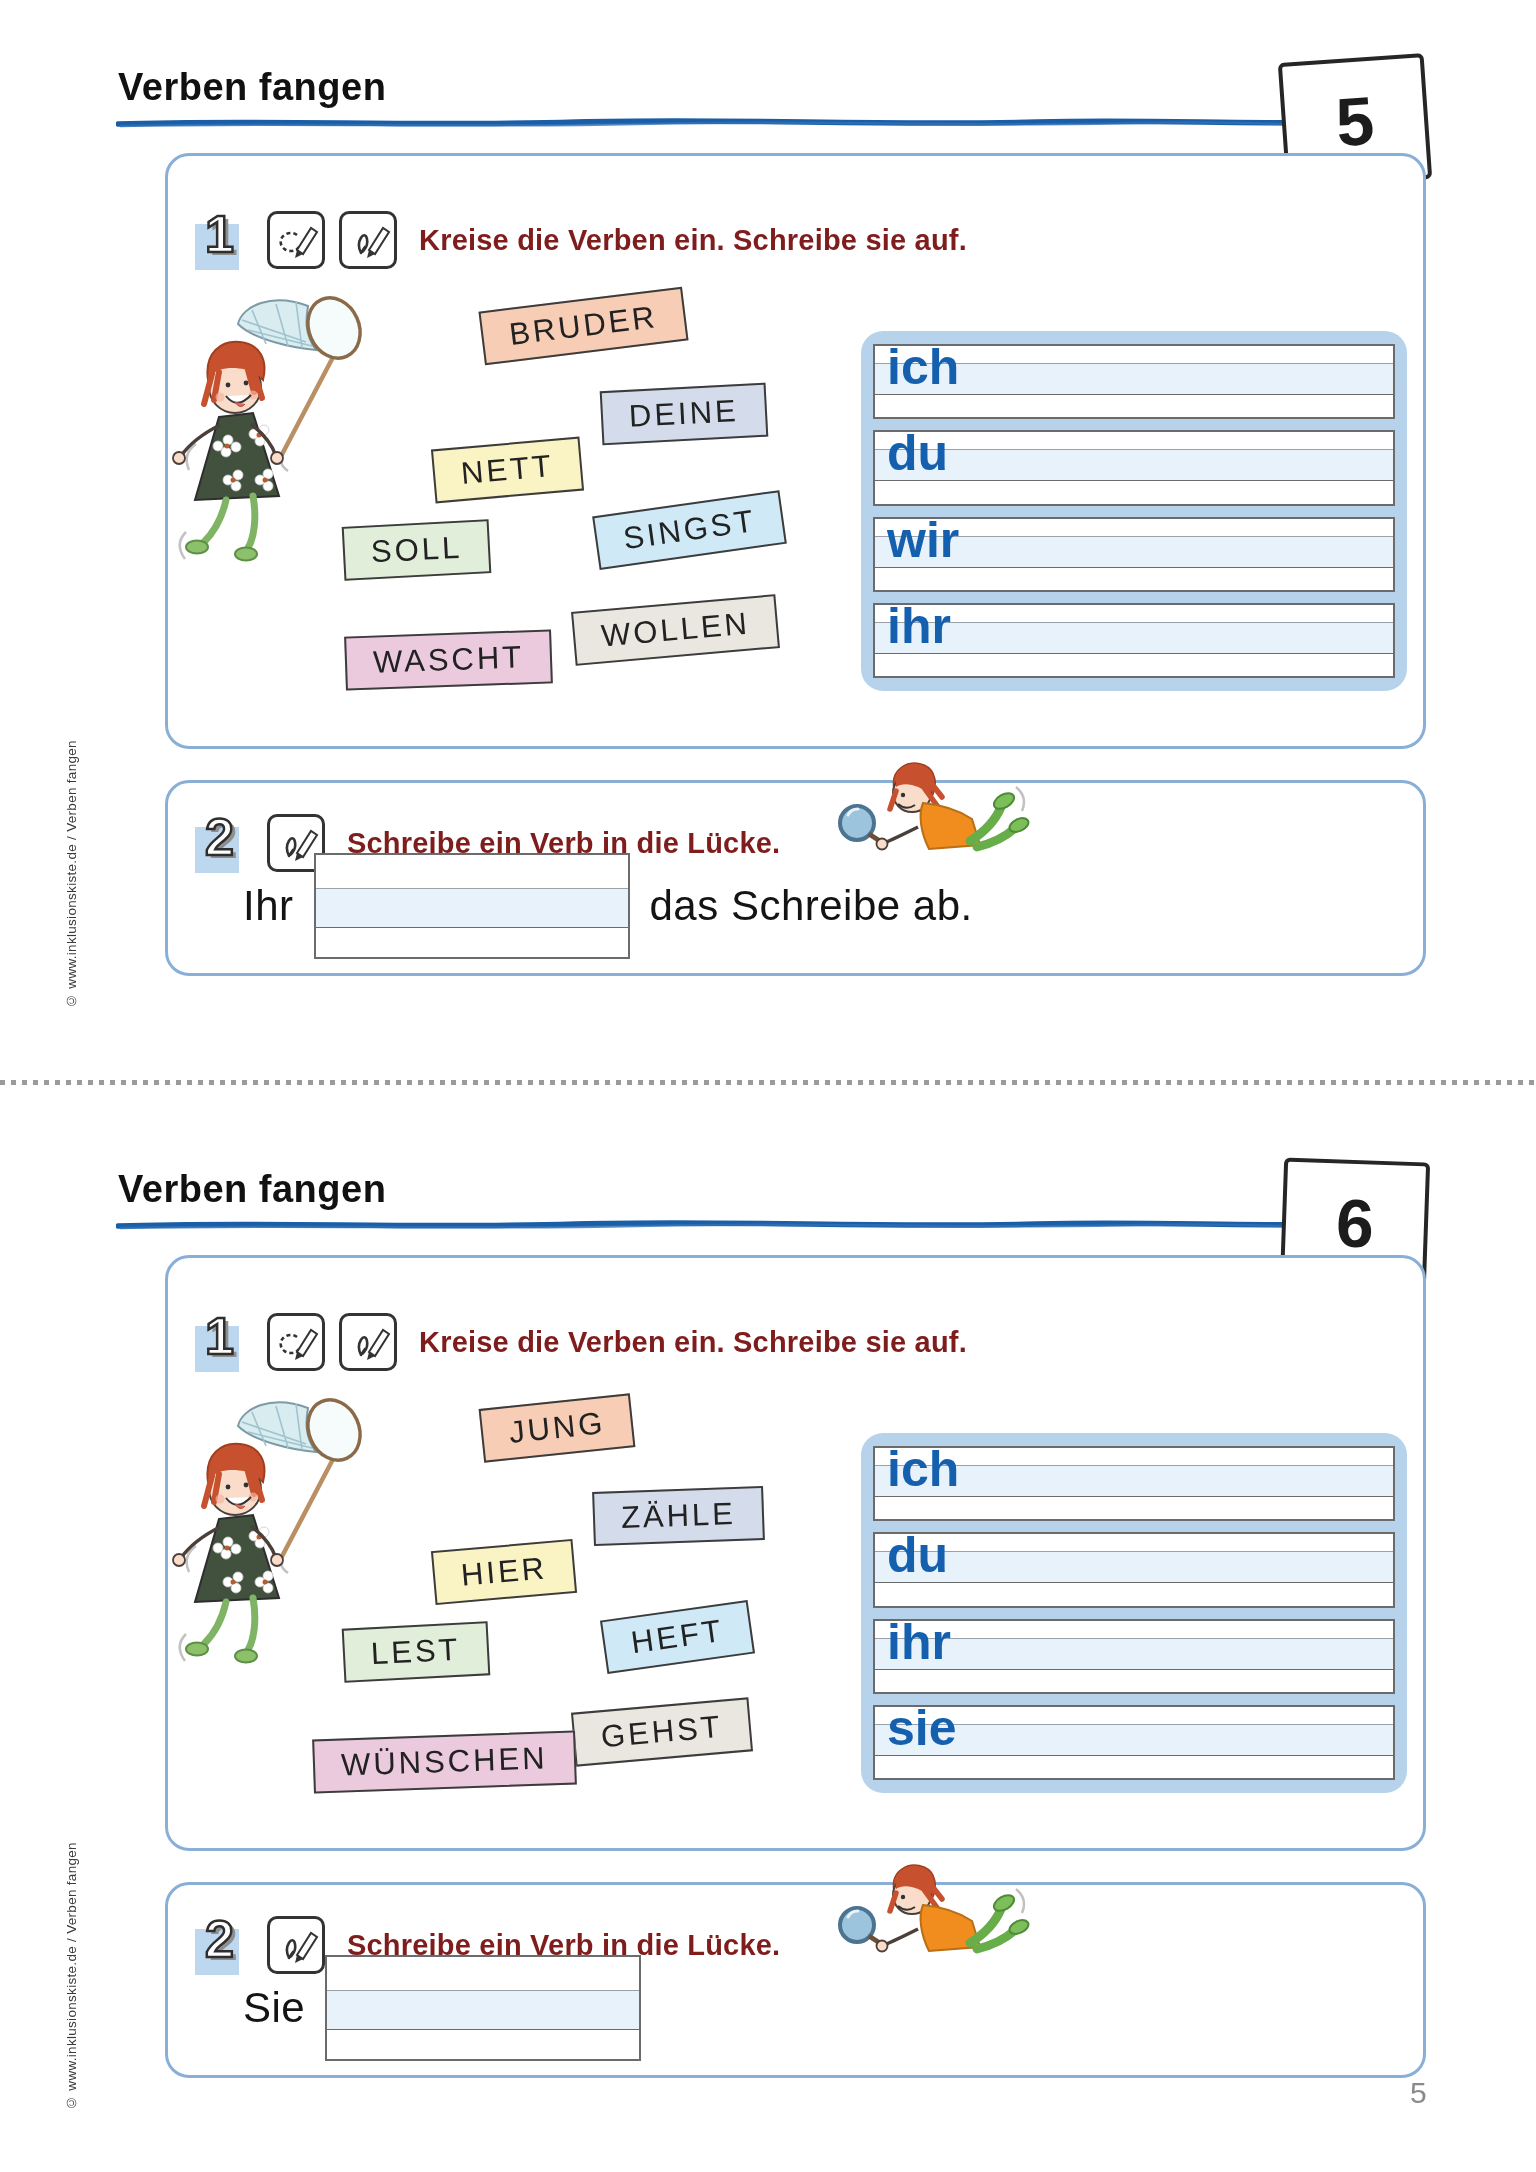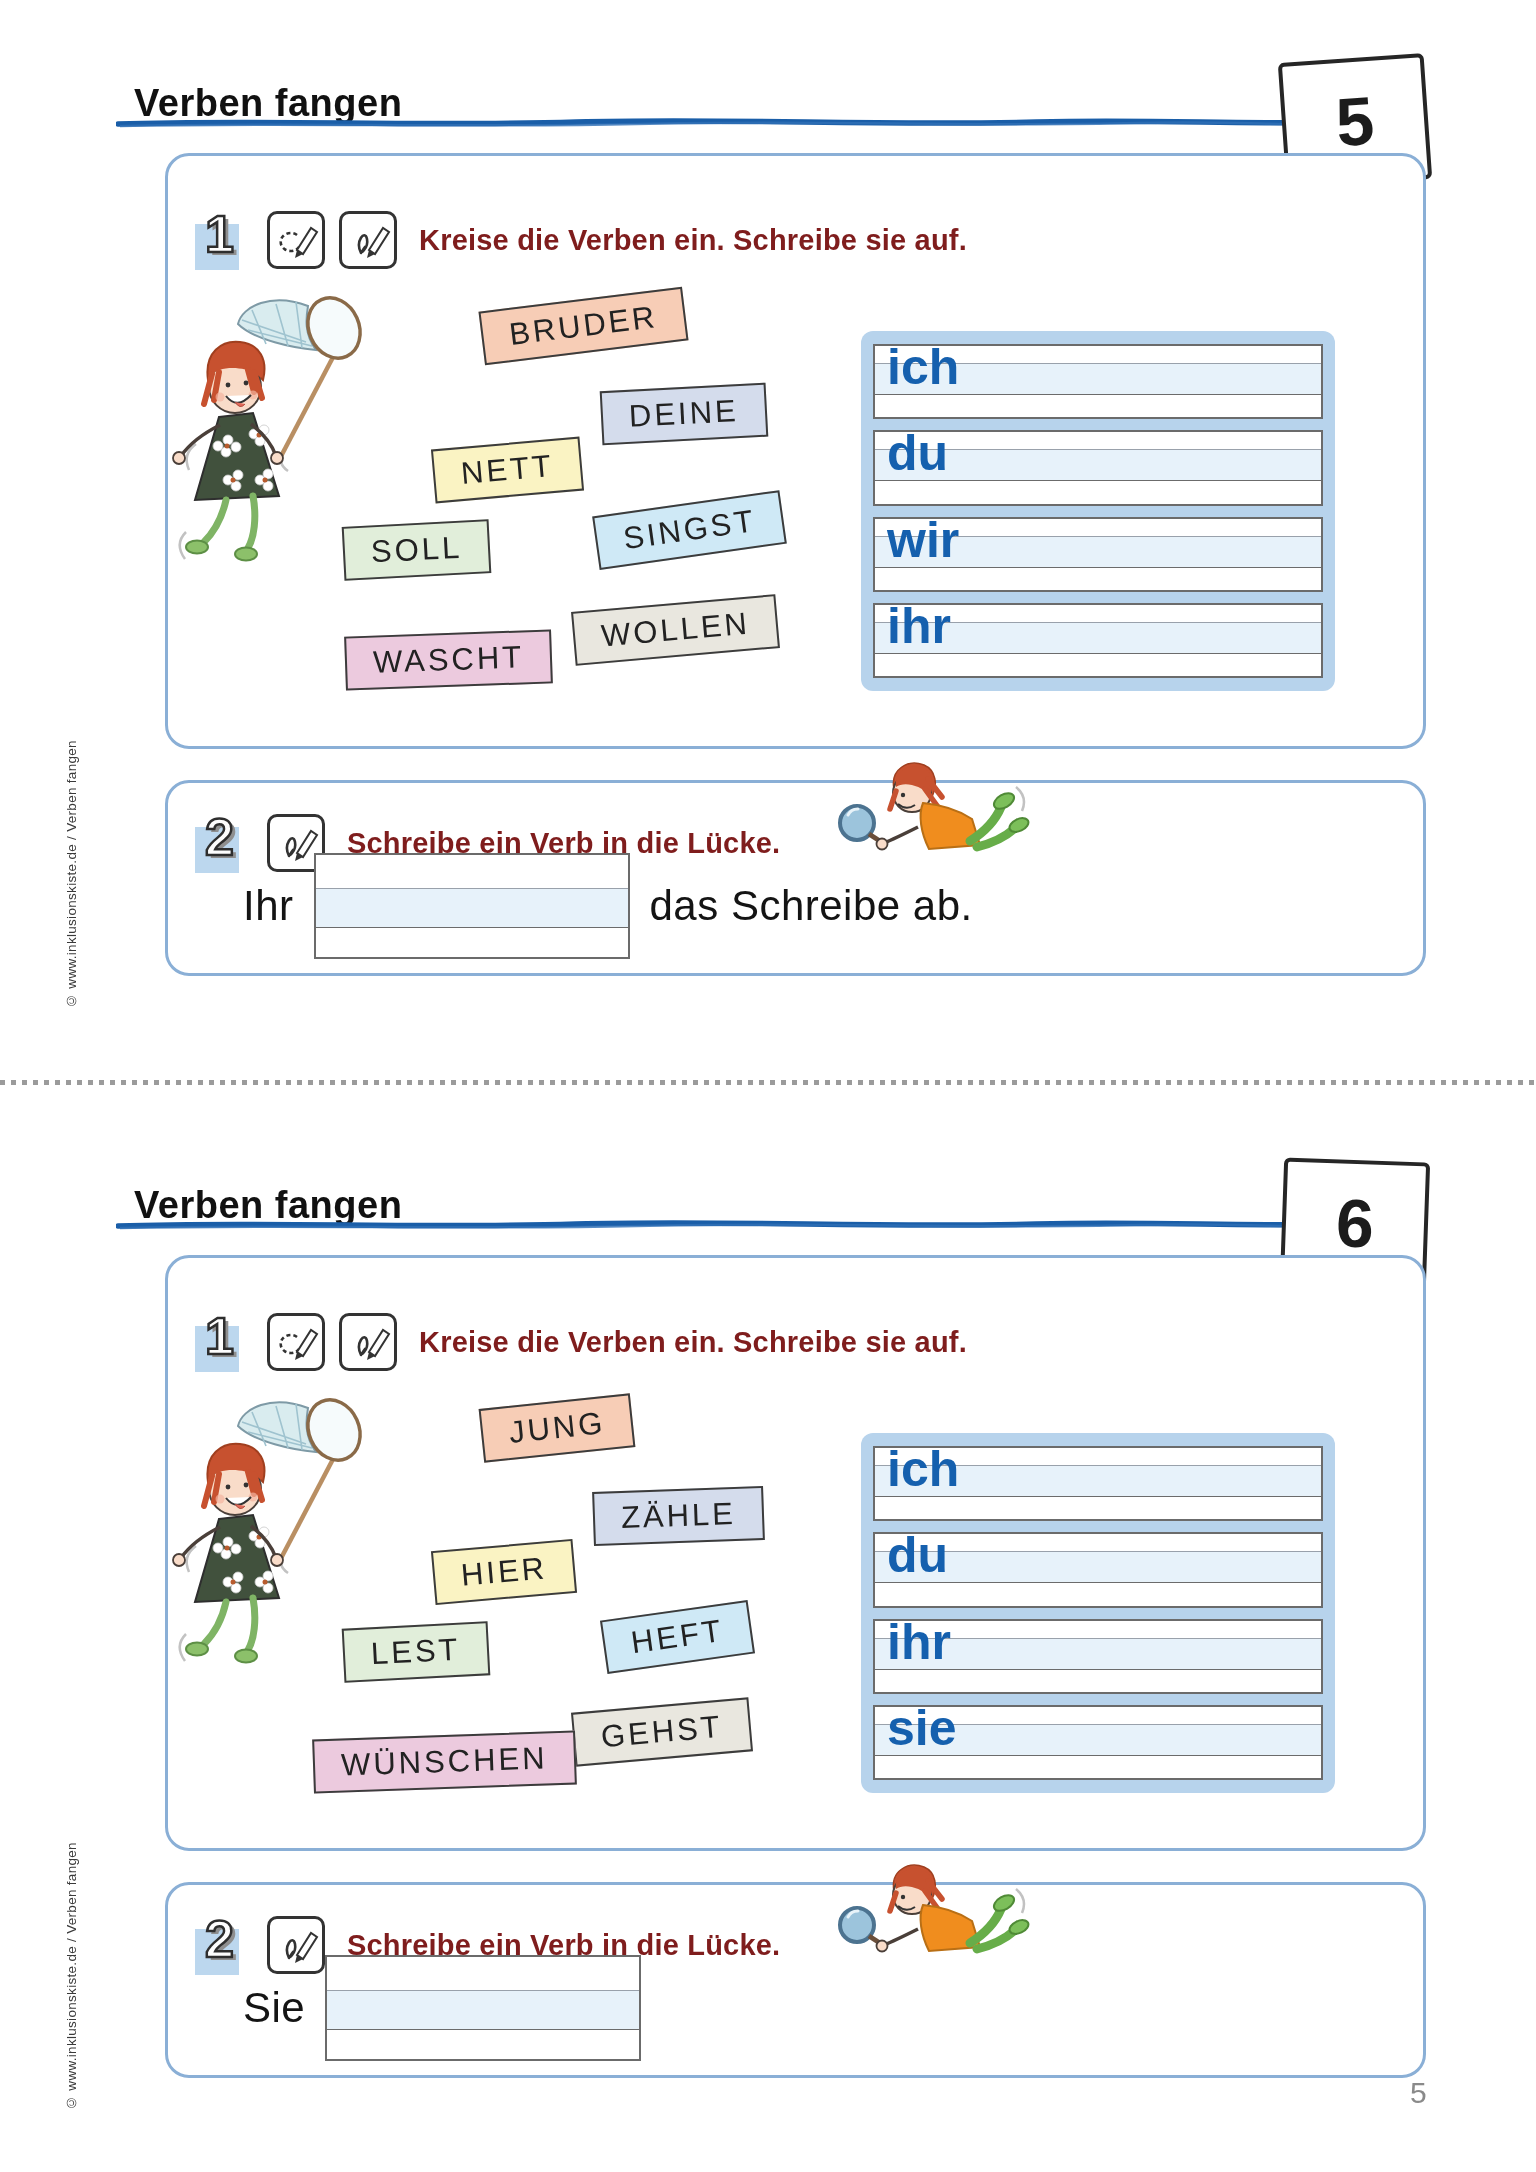--- a/index.html
+++ b/index.html
@@ -1,21 +1,21 @@
 <!DOCTYPE html>
 <html><head>
 <meta charset="utf-8">
 <style>
   html,body{margin:0;padding:0;background:#fff;}
   .page{position:relative;width:1536px;height:2172px;background:#fff;overflow:hidden;
         font-family:"Liberation Sans",sans-serif;color:#1a1a1a;}
   .sheet{position:absolute;left:0;width:1536px;height:1080px;}
   .sheet.s1{top:0;} .sheet.s2{top:1102px;}
 
-  .title{position:absolute;left:118px;top:66px;margin:16px;font-size:38px;font-weight:bold;
+  .title{position:absolute;left:118px;top:66px;margin:0;font-size:38px;font-weight:bold;
          letter-spacing:.5px;color:#111;}
   .underline{position:absolute;left:116px;top:116px;}
   .badge{position:absolute;left:1282px;top:58px;width:138px;height:118px;background:#fff;
          border:4px solid #262626;border-radius:6px;display:flex;align-items:center;justify-content:center;}
   .s1 .badge{transform:rotate(-4deg);} .s2 .badge{transform:rotate(2deg);}
   .badge span{font-size:68px;font-weight:bold;color:#1c1c1c;}
 
   .task-box{position:absolute;left:165px;width:1255px;border:3.5px solid #8aafd6;border-radius:24px;background:#fff;}
   .task1-box{top:153px;height:590px;}
   .task2-box{top:780px;height:190px;}
@@ -30,22 +30,22 @@
   .icon-box{width:52px;height:52px;border:3px solid #333;border-radius:10px;background:#fff;
         display:flex;align-items:center;justify-content:center;flex:0 0 auto;}
   .instruction{font-size:29px;font-weight:bold;color:#7f1d1d;margin-left:8px;letter-spacing:.2px;}
 
   .girl-illu{position:absolute;left:-12px;top:128px;}
   .kid-illu{position:absolute;left:662px;top:-40px;}
 
   .word-tag{position:absolute;padding:7px 26px;border:2.5px solid #3c3c3c;font-size:31px;
         letter-spacing:3px;color:#222;white-space:nowrap;}
 
-  .answers{position:absolute;left:693px;top:175px;width:474px;height:360px;background:#b7d3ec;
-        border-radius:12px;box-sizing:border-box;padding:13px 12px;display:flex;flex-direction:column;gap:11px;}
+  .answers{position:absolute;left:693px;top:175px;width:546px;height:360px;background:#b7d3ec;
+        border-radius:22px;box-sizing:border-box;padding:13px 12px;display:flex;flex-direction:column;gap:11px;}
   .strip{position:relative;flex:1 1 auto;background:#fff;border:2px solid #6b6b6b;}
   .strip .band,.gap-field .band{position:absolute;left:0;right:0;background:#e7f2fa;
         border-top:1.5px solid #99a1ab;border-bottom:1.5px solid #6b6b6b;}
   .strip .band{top:17px;height:30px;}
   .strip .pron{position:absolute;left:12px;top:-6px;font-size:50px;font-weight:bold;color:#1560ae;line-height:1.1;}
 
   .sentence{position:absolute;left:75px;top:70px;display:flex;align-items:center;gap:20px;}
   .sentence .txt{font-size:42px;color:#141414;letter-spacing:.5px;white-space:nowrap;}
   .gap-field{position:relative;width:312px;height:102px;background:#fff;border:2px solid #6b6b6b;flex:0 0 auto;}
   .gap-field .band{top:33px;height:38px;}

